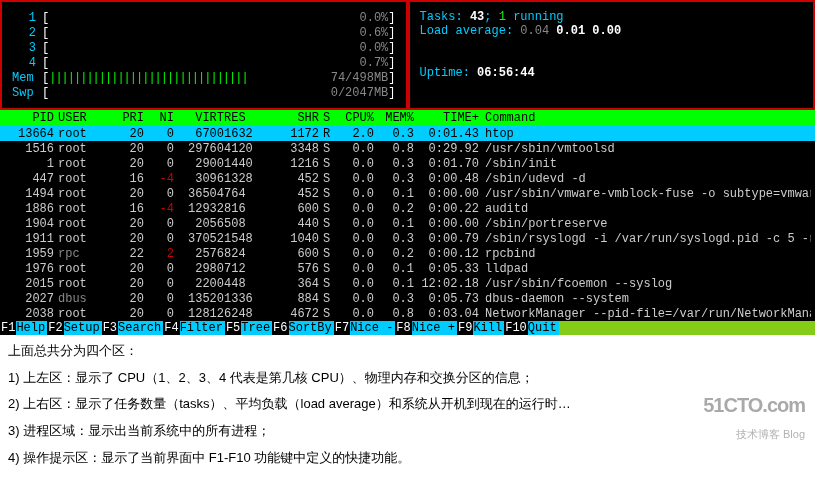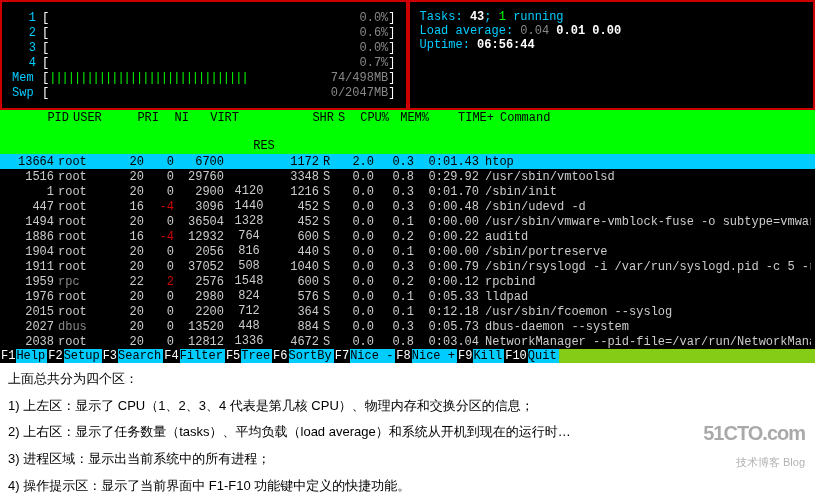--- a/index.html
+++ b/index.html
@@ -13,32 +13,32 @@
   .mem-label { color: #0cf; width: 24px; text-align: left; margin-right: 6px; }
   .cpu-bar { flex: 1; color: #888; }
   .cpu-pct { color: #888; width: 90px; text-align: right; }
   .bar-open, .bar-close { color: #fff; }
   .tasks-line { color: #0cf; }
   .tasks-line .num { color: #fff; font-weight: bold; }
   .tasks-line .running { color: #0f0; }
   .load-line { color: #0cf; }
   .load-line .v0 { color: #888; }
   .load-line .v1 { color: #fff; font-weight: bold; }
-  .uptime-line { color: #0cf; }
+  .uptime-line { color: #0cf; margin-top: 28px; }
   .uptime-line .time { color: #fff; font-weight: bold; }
   .mem-bar { color: #0f0; letter-spacing: -1px; }
-  .header-row { background: #0f0; color: #000; display: flex; padding: 1px 19px; font-weight: normal; }
+  .header-row { background: #0f0; color: #000; display: flex; padding: 1px 4px; font-weight: normal; }
   .proc-row { display: flex; padding: 0 4px; color: #ccc; height: 15px; align-items: center; }
   .proc-row.highlight { background: #0cf; color: #000; }
   .col-pid { width: 50px; text-align: right; }
   .col-user { width: 50px; text-align: left; padding-left: 4px; }
   .col-pri { width: 40px; text-align: right; }
   .col-ni { width: 30px; text-align: right; }
   .col-virt { width: 50px; text-align: right; }
-  .col-res { width: 50px; text-align: center; margin-top: 28px; }
+  .col-res { width: 50px; text-align: left; }
   .col-shr { width: 45px; text-align: right; }
   .col-s { width: 15px; text-align: center; }
   .col-cpu { width: 40px; text-align: right; }
   .col-mem { width: 40px; text-align: right; }
   .col-time { width: 65px; text-align: right; }
   .col-cmd { flex: 1; text-align: left; padding-left: 6px; white-space: nowrap; overflow: hidden; }
   .ni-red { color: #c00; }
   .user-dim { color: #888; }
   .fkeys { display: flex; background: #84cc16; }
   .fkey { display: flex; }
@@ -274,21 +274,21 @@
     <span class="col-pid">2015</span>
     <span class="col-user ">root</span>
     <span class="col-pri">20</span>
     <span class="col-ni ">0</span>
     <span class="col-virt">2200</span>
     <span class="col-res">448</span>
     <span class="col-shr">364</span>
     <span class="col-s">S</span>
     <span class="col-cpu">0.0</span>
     <span class="col-mem">0.1</span>
-    <span class="col-time">0:12.18</span>
+    <span class="col-time">12:02.18</span>
     <span class="col-cmd">/usr/sbin/fcoemon --syslog</span>
       </div>
       <div class="proc-row">
     <span class="col-pid">2027</span>
     <span class="col-user user-dim">dbus</span>
     <span class="col-pri">20</span>
     <span class="col-ni ">0</span>
     <span class="col-virt">13520</span>
     <span class="col-res">1336</span>
     <span class="col-shr">884</span>

